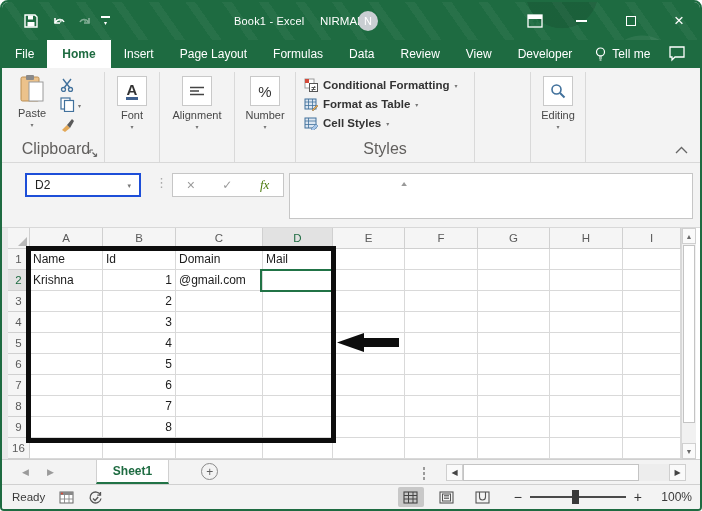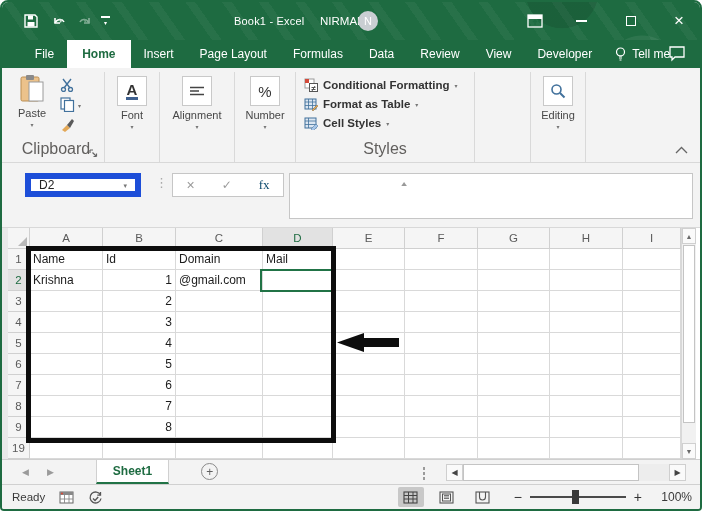--- a/index.html
+++ b/index.html
@@ -27,21 +27,21 @@
   .qat .chev { font-size:7px; color:#cfe3d6; margin-left:-10px; }
   .dim { opacity:.45; }
   .tb-title { position:absolute; left:232px; font-size:11px; letter-spacing:.2px; z-index:1; }
   .tb-user  { position:absolute; left:318px; font-size:11.5px; z-index:1; }
   .avatar { position:absolute; left:356px; top:9px; width:20px; height:20px; border-radius:50%;
             background:#c9ced2; color:#fff; font-size:11px; display:flex; align-items:center;
             justify-content:center; z-index:1; }
   .tb-btn { position:absolute; top:0; height:38px; width:34px; display:flex; align-items:center;
             justify-content:center; color:#fff; z-index:1; font-size:15px; }
   
-  .tabrow { height:28px; background:#1e6b41; display:flex; align-items:stretch; position:relative;justify-content:center; }
+  .tabrow { height:28px; background:#1e6b41; display:flex; align-items:stretch; position:relative; }
   .tab { color:#fff; font-size:12px; padding:0 13px; display:flex; align-items:center; cursor:default; }
   .tab.active { background:#fff; color:#1e6b41; font-weight:bold; padding:0 15px; }
   .tellme { color:#fff; font-size:12px; display:flex; align-items:center; gap:6px; padding:0 10px; }
   .comment-btn { position:absolute; right:14px; top:5px; }
   
   .ribbon { height:95px; background:#f3f3f3; border-bottom:1px solid #d8d8d8;
             display:flex; align-items:stretch; padding:4px 0 0 6px; position:relative; }
   .group { display:flex; flex-direction:column; border-right:1px solid #d9d9d9; padding:2px 2px 0 2px; }
   .group-label { font-size:16px; color:#615f5d; text-align:center; margin-top:auto; padding:3px 0 4px; position:relative; }
   .bigbtn { display:flex; flex-direction:column; align-items:center; width:100%; }
@@ -54,28 +54,28 @@
   .small-col { display:flex; flex-direction:column; gap:5px; padding-top:4px; }
   .small-row { display:flex; align-items:center; gap:3px; }
   .launcher { position:absolute; right:4px; bottom:4px; }
   .styles-rows { display:flex; flex-direction:column; gap:5px; padding:4px 4px 0 6px; }
   .style-row { display:flex; align-items:center; gap:5px; font-size:11.5px; color:#333;font-weight:bold; }
   .style-row .ddchev { margin-top:1px; }
   .collapse-chev { position:absolute; right:12px; bottom:8px; }
   
   .formularow { height:65px; background:#f3f3f3; border-bottom:1px solid #d8d8d8; position:relative; }
   .namebox { position:absolute; left:23px; top:10px; width:116px; height:24px; background:#fff;
-             border:6px solid #1d4ed8; display:flex; align-items:center; font-size:12px; color:#222;
+             border:2px solid #1d4ed8; display:flex; align-items:center; font-size:12px; color:#222;
              padding-left:8px; }
   .namebox .ddchev { margin-left:auto; margin-right:8px; font-size:7px; }
   .fbar-dots { position:absolute; left:153px; top:12px; color:#aaa; font-size:13px; letter-spacing:-1px; }
   .fxbox { position:absolute; left:170px; top:10px; width:112px; height:24px; background:#fff;
            border:1px solid #c6c6c6; display:flex; align-items:center; justify-content:space-around;
            font-size:12px; color:#9a9a9a; }
-  .fx { font-family:"Liberation Serif","DejaVu Serif",serif; color:#0c4a6e; font-size:13px; }
+  .fx { font-style:italic; font-family:"Liberation Serif","DejaVu Serif",serif; color:#4d7c0f; font-size:13px; }
   .formula-input { position:absolute; left:287px; top:10px; width:404px; height:46px; background:#fff;
                    border:1px solid #c6c6c6; font-size:12px; color:#222; padding:3px 14px 0 6px; }
   .fb-expand { position:absolute; right:294px; top:16px; color:#888; font-size:8px; transform:scaleX(1.4); }
   
   .grid { position:relative; height:232px; background:#fff; border-bottom:1px solid #cfcfcf; overflow:hidden; }
   .gridrow { display:flex; }
   .hd { background:#f5f5f5; border-right:1px solid #d0d0d0; border-bottom:1px solid #d0d0d0;
         font-size:11.5px; color:#5a5a5a; display:flex; align-items:center; justify-content:center; height:21px; }
   .hd.sel { background:#e2e2e2; color:#1e6b41; }
   .corner { width:22px; position:relative; }
@@ -509,21 +509,21 @@
           <div class="cell" style="width: 87px;"></div>
           <div class="cell" style="width: 70px;"></div>
           <div class="cell" style="width: 72px;"></div>
           <div class="cell" style="width: 73px;"></div>
           <div class="cell" style="width: 72px;"></div>
           <div class="cell" style="width: 73px;"></div>
           <div class="cell" style="width: 58px;"></div>
         </div>
         <div class="gridrow">
           <div class="lmargin"></div>
-          <div class="hd rowhd">19</div>
+          <div class="hd rowhd">16</div>
           <div class="cell" style="width: 73px;"></div>
           <div class="cell" style="width: 73px;"></div>
           <div class="cell" style="width: 87px;"></div>
           <div class="cell" style="width: 70px;"></div>
           <div class="cell" style="width: 72px;"></div>
           <div class="cell" style="width: 73px;"></div>
           <div class="cell" style="width: 72px;"></div>
           <div class="cell" style="width: 73px;"></div>
           <div class="cell" style="width: 58px;"></div>
         </div>

